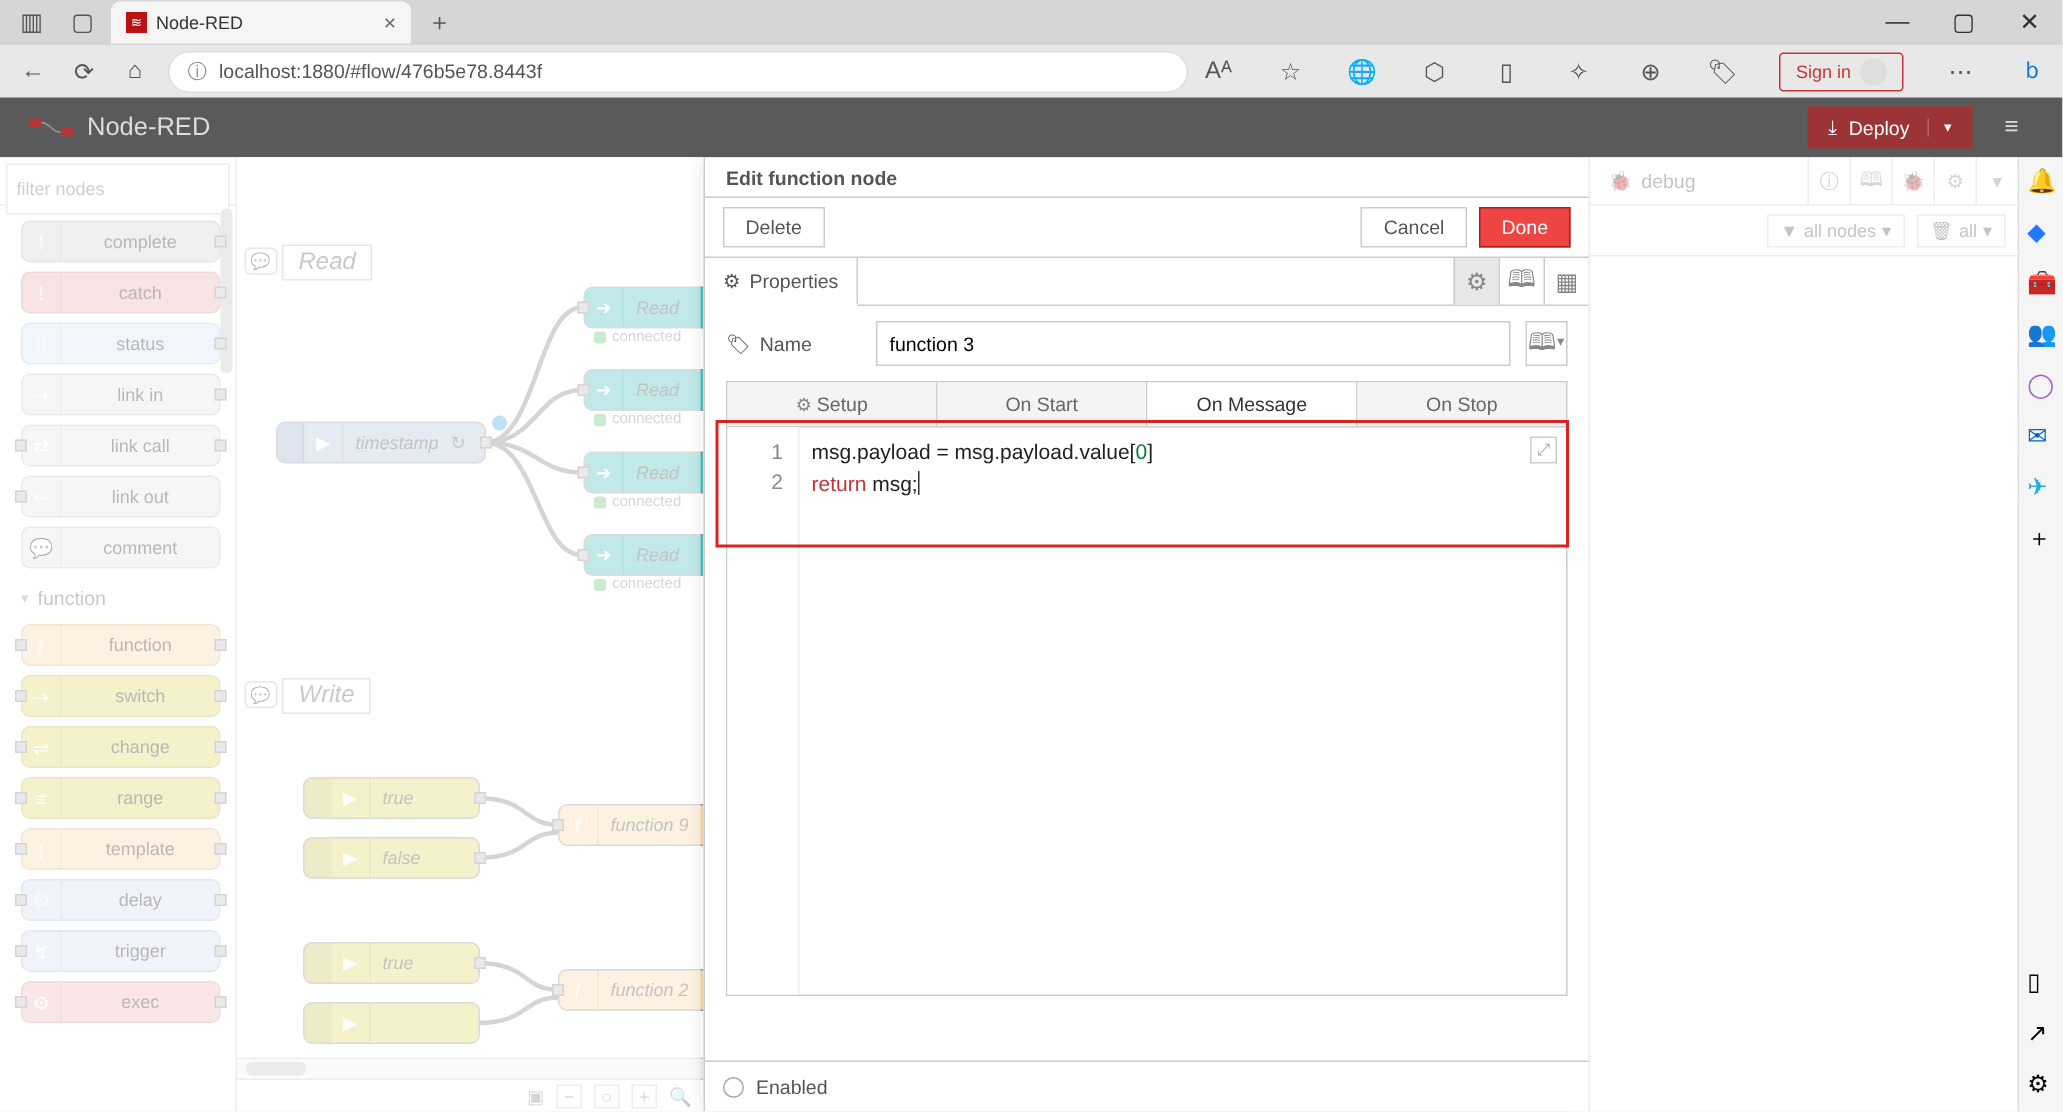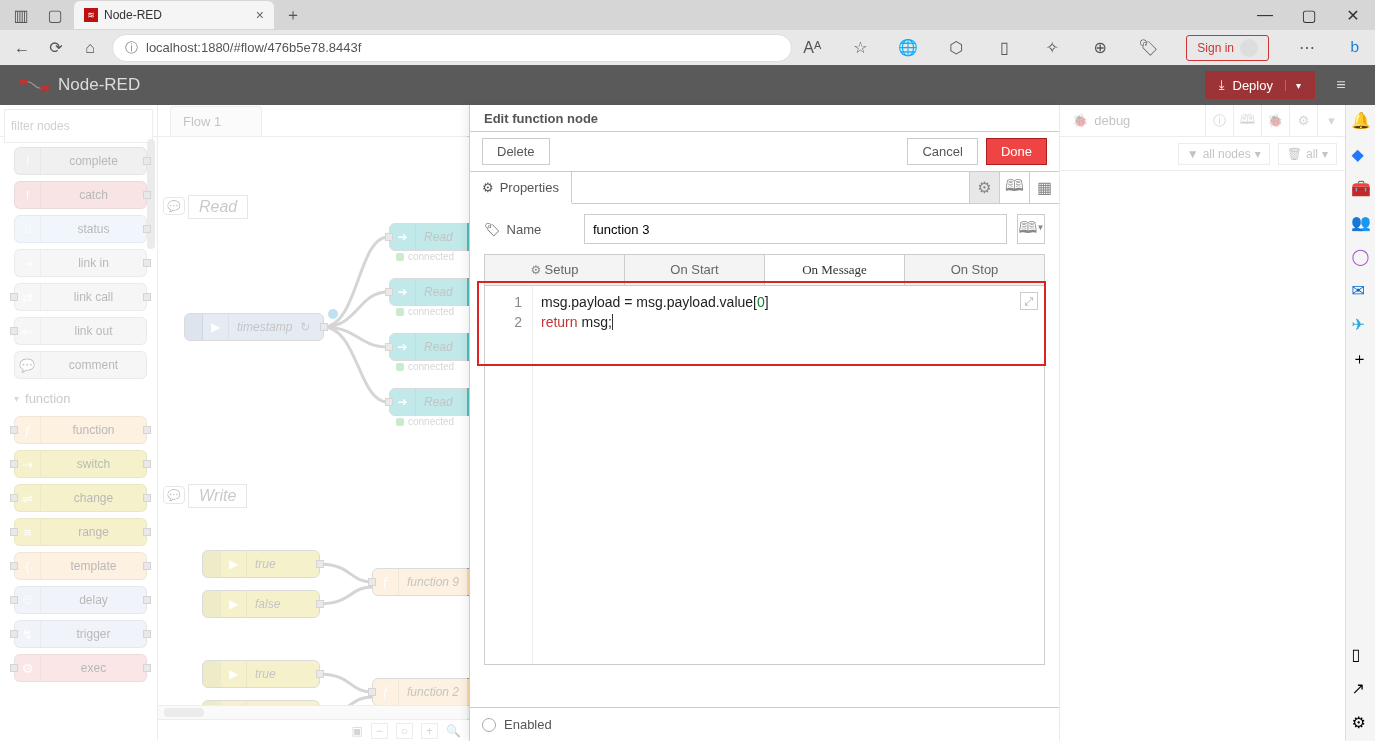--- a/index.html
+++ b/index.html
@@ -76,21 +76,21 @@
   .tray-tab-icons .ti { width:30px;height:31px;display:flex;align-items:center;justify-content:center;border-left:1px solid #ccc;color:#888;}
   .tray-tab-icons .ti.active { background:#e8e8e8;}
   .tray-body { flex:1; padding:10px 14px 0 14px; overflow:auto;}
   .form-row { display:flex; align-items:center; margin-bottom:10px; gap:10px;}
   .form-row label { display:flex; align-items:center; gap:6px; font-size:13px; color:#555; width:90px;}
   .form-row input[type=text] { flex:1; height:30px; border:1px solid #ccc; padding:0 8px; font-size:13px;}
   .library-btn { width:28px;height:30px;border:1px solid #ccc;display:flex;align-items:center;justify-content:center;color:#888;}
   .fn-tabs { display:flex; border:1px solid #ccc; border-bottom:none;}
   .fn-tab { flex:1; text-align:center; padding:7px 0; font-size:13px; color:#666; border-right:1px solid #ccc; background:#f4f4f4;}
   .fn-tab:last-child { border-right:none;}
-  .fn-tab.active { background:#fff; font-weight:normal; color:#333;font-family:Liberation Serif, serif;}
+  .fn-tab.active { background:#fff; font-weight:normal; color:#333;}
   .fn-tab:first-child::before{ content:"⚙ "; color:#888; font-size:12px;}
   .code-editor { border:1px solid #ccc; height:380px; position:relative;}
   .red-box { position:absolute; top:-5px; left:-8px; right:-2px; bottom:298px; border:2px solid #d22; pointer-events:none; z-index:3;}
   .code-lines { display:flex; height:100%;}
   .gutter { width:48px; background:#fff; border-right:1px solid #eee; padding-top:6px; text-align:right; color:#888; font-family:Consolas,monospace; font-size:14px;}
   .gutter div { padding-right:10px; line-height:20px;}
   .code-content { flex:1; padding:6px 8px; font-family:Consolas,monospace; font-size:14px; line-height:20px; white-space:pre; color:#222;}
   .kw { color:#c73434;}
   .num { color:#0a7d36;}
   .cursor { border-right:1px solid #333;}
@@ -268,23 +268,20 @@
             <div class="p-icon">⚙</div>
             <div class="p-label">exec</div>
             <div class="port l"></div>
             <div class="port r"></div>
           </div>
         </div>
     </div>
   </div>
 
   <div class="workspace">
-    <div class="ws-tabs">
-      <div class="ws-tab">Flow 1</div>
-    </div>
     <div class="ws-canvas">
       <svg class="wire" style="left:0;top:0;width:311px;height:600px">
         <path d="M165 190 C200 190 200 100 230 100" stroke="#888" stroke-width="3" fill="none"></path>
         <path d="M165 190 C200 190 200 155 230 155" stroke="#888" stroke-width="3" fill="none"></path>
         <path d="M165 190 C200 190 200 210 230 210" stroke="#888" stroke-width="3" fill="none"></path>
         <path d="M165 190 C200 190 200 265 230 265" stroke="#888" stroke-width="3" fill="none"></path>
         <path d="M160 427 C195 427 190 445 215 445" stroke="#888" stroke-width="3" fill="none"></path>
         <path d="M160 467 C195 467 190 450 215 450" stroke="#888" stroke-width="3" fill="none"></path>
         <path d="M160 537 C195 537 190 555 215 555" stroke="#888" stroke-width="3" fill="none"></path>
         <path d="M160 577 C195 577 190 560 215 560" stroke="#888" stroke-width="3" fill="none"></path>

